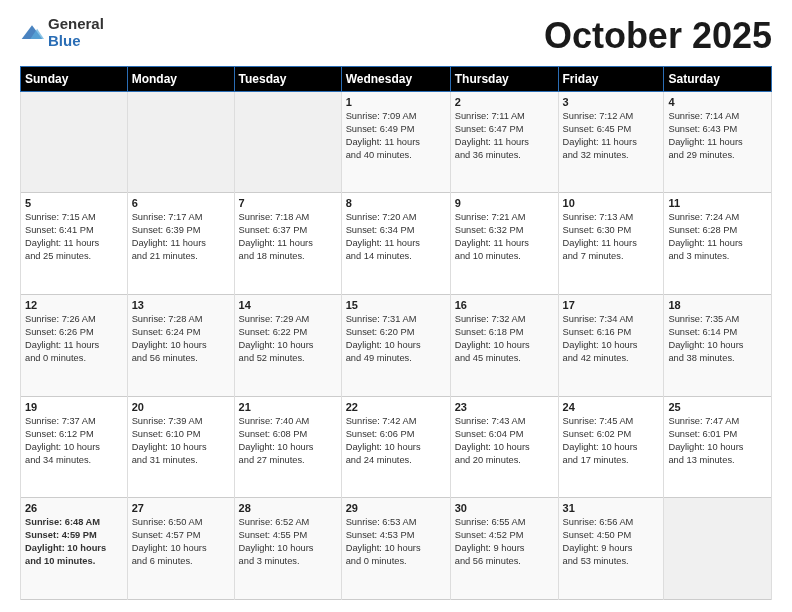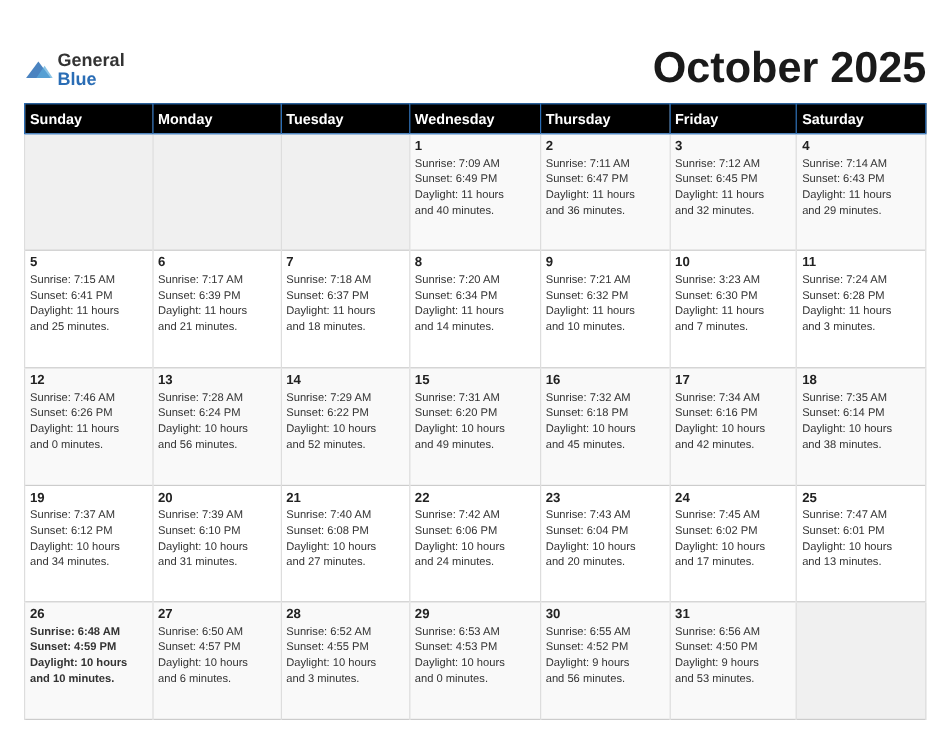--- a/index.html
+++ b/index.html
@@ -13,23 +13,22 @@
     .page {
       width: 792px;
       height: 612px;
       padding: 16px 20px 12px 20px;
       display: flex;
       flex-direction: column;
     }
     .header {
       display: flex;
       justify-content: space-between;
-      align-items: flex-end;
+      align-items: flex-start;
       margin-bottom: 10px;
-      margin-top: 20px;
     }
     .logo {
       display: flex;
       align-items: center;
       gap: 4px;
     }
     .logo-icon {
       width: 24px;
       height: 20px;
     }
@@ -196,37 +195,37 @@
           </td>
           <td>
             <span class="day-number">9</span>
             <div class="day-info" style="white-space: pre-line;">Sunrise: 7:21 AM
 Sunset: 6:32 PM
 Daylight: 11 hours
 and 10 minutes.</div>
           </td>
           <td>
             <span class="day-number">10</span>
-            <div class="day-info" style="white-space: pre-line;">Sunrise: 3:23 AM
+            <div class="day-info" style="white-space: pre-line;">Sunrise: 7:13 AM
 Sunset: 6:30 PM
 Daylight: 11 hours
 and 7 minutes.</div>
           </td>
           <td>
             <span class="day-number">11</span>
             <div class="day-info" style="white-space: pre-line;">Sunrise: 7:24 AM
 Sunset: 6:28 PM
 Daylight: 11 hours
 and 3 minutes.</div>
           </td>
         </tr>
         <tr>
           <td>
             <span class="day-number">12</span>
-            <div class="day-info" style="white-space: pre-line;">Sunrise: 7:46 AM
+            <div class="day-info" style="white-space: pre-line;">Sunrise: 7:26 AM
 Sunset: 6:26 PM
 Daylight: 11 hours
 and 0 minutes.</div>
           </td>
           <td>
             <span class="day-number">13</span>
             <div class="day-info" style="white-space: pre-line;">Sunrise: 7:28 AM
 Sunset: 6:24 PM
 Daylight: 10 hours
 and 56 minutes.</div>

